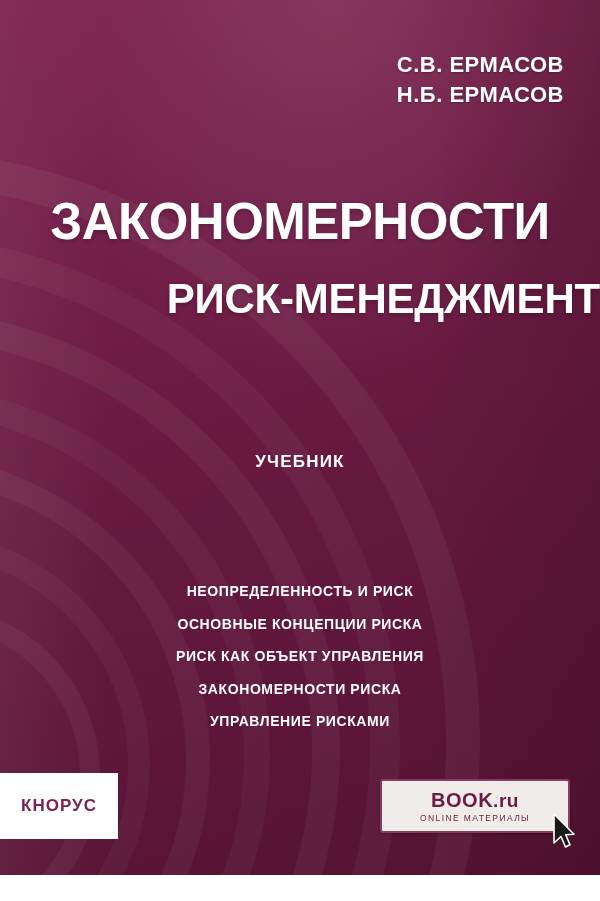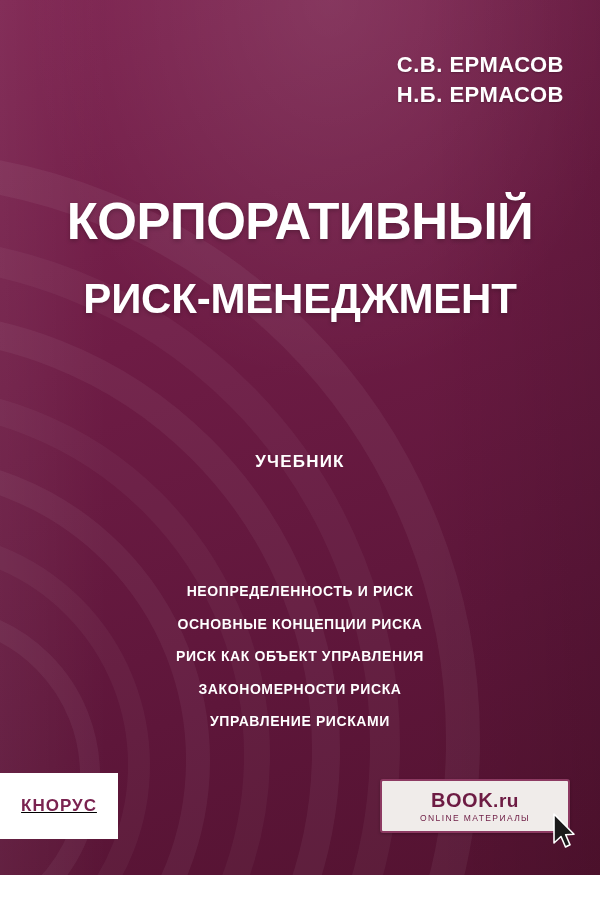--- a/index.html
+++ b/index.html
@@ -82,21 +82,21 @@
     font-weight: bold;
     font-size: 51px;
     letter-spacing: -0.5px;
     line-height: 1;
     text-shadow: 0 2px 4px rgba(0,0,0,0.22);
   }
   .title-sub {
     position: absolute;
     left: 0; right: 0;
     top: 278px;
-    text-align: center;
+    text-align: right;
     color: #ffffff;
     font-weight: bold;
     font-size: 42px;
     letter-spacing: -0.2px;
     line-height: 1;
     text-shadow: 0 2px 4px rgba(0,0,0,0.22);
   }
 
   .edition {
     position: absolute;
@@ -126,21 +126,20 @@
   .publisher {
     position: absolute;
     left: 0;
     bottom: 62px;
     width: 118px;
     height: 66px;
     background: #ffffff;
     display: flex;
     align-items: center;
     justify-content: center;
-    text-decoration: underline;
   }
   .publisher span {
     color: #7a2350;
     font-weight: bold;
     font-size: 17px;
     letter-spacing: 1px;
   }
 
   
   .bookru {
@@ -204,21 +203,21 @@
   <div class="arc a6"></div>
   <div class="arc a7"></div>
   <div class="topglow"></div>
   <div class="sheen"></div>
 
   <div class="authors">
     <div>С.В. ЕРМАСОВ</div>
     <div>Н.Б. ЕРМАСОВ</div>
   </div>
 
-  <div class="title-main">КОРПОРАТИВНЫЙ</div>
+  <div class="title-main">ЗАКОНОМЕРНОСТИ</div>
   <div class="title-sub">РИСК-МЕНЕДЖМЕНТ</div>
 
   <div class="edition">УЧЕБНИК</div>
 
   <div class="topics">
     <div>НЕОПРЕДЕЛЕННОСТЬ И РИСК</div>
     <div>ОСНОВНЫЕ КОНЦЕПЦИИ РИСКА</div>
     <div>РИСК КАК ОБЪЕКТ УПРАВЛЕНИЯ</div>
     <div>ЗАКОНОМЕРНОСТИ РИСКА</div>
     <div>УПРАВЛЕНИЕ РИСКАМИ</div>

